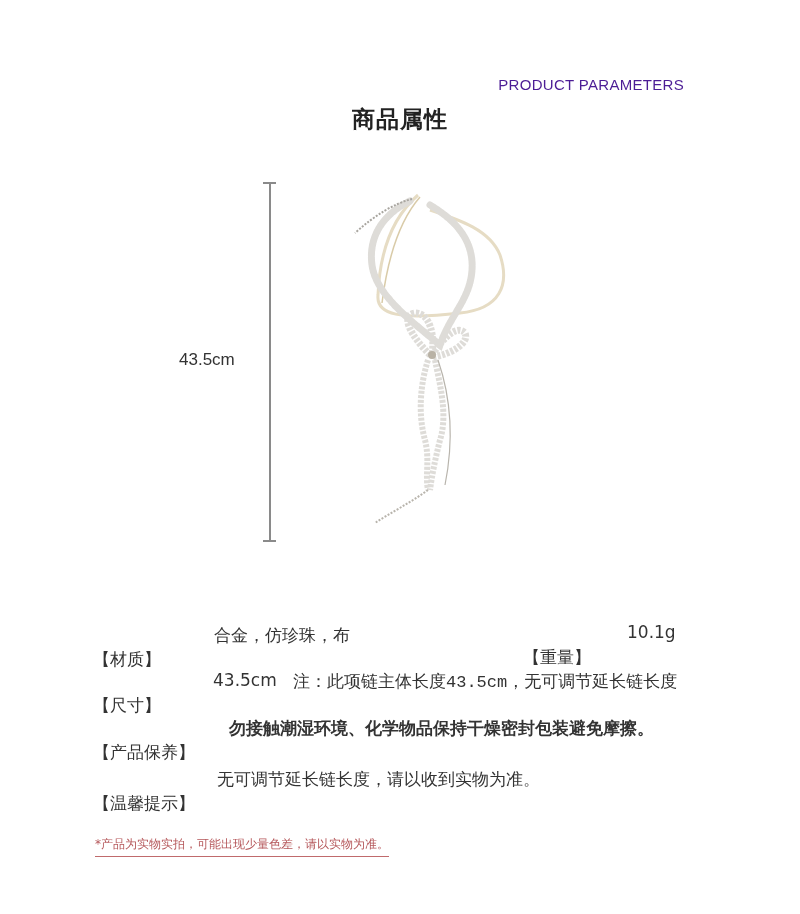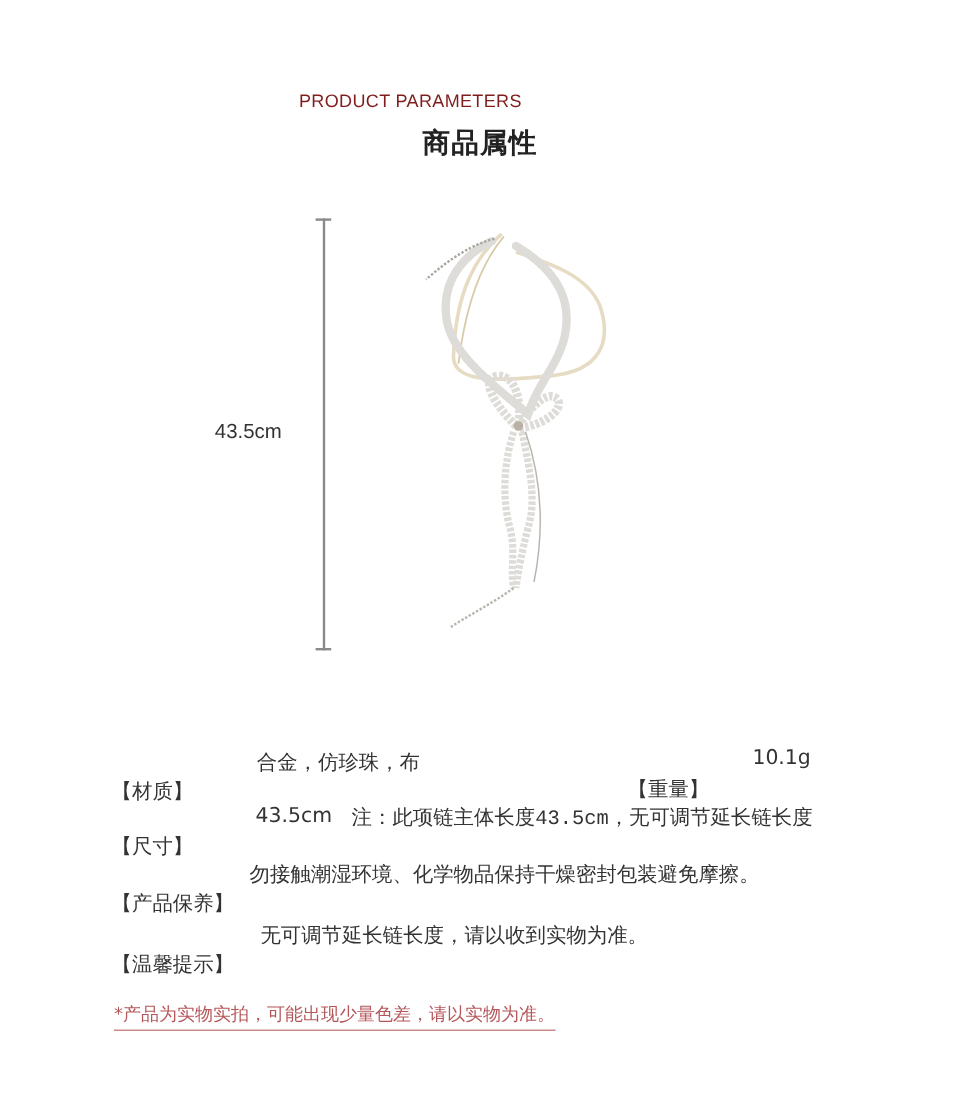--- a/index.html
+++ b/index.html
@@ -1,22 +1,22 @@
 <!DOCTYPE html>
 <html><head>
   <meta charset="utf-8">
   <style>
     * { margin: 0; padding: 0; box-sizing: border-box; }
     html, body { width: 800px; height: 914px; background: #ffffff; overflow: hidden; }
     body { position: relative; font-family: "DejaVu Sans", "Liberation Sans", sans-serif; color: #333333; }
 
     .header-en {
       position: absolute; left: 0; width: 684px; top: 76px;
-      text-align: center; font-family: "Liberation Sans", sans-serif;
-      font-size: 15px; letter-spacing: 0.3px; color: #7f1d1d;
+      text-align: right; font-family: "Liberation Sans", sans-serif;
+      font-size: 15px; letter-spacing: 0.3px; color: #4c1d95;
     }
     .header-cn {
       position: absolute; left: 0; width: 800px; top: 104px;
       text-align: center; font-size: 23px; font-weight: bold; color: #222222;
       letter-spacing: 1px;
     }
 
     .ruler {
       position: absolute; left: 263px; top: 182px; width: 13px; height: 360px;
     }
@@ -31,21 +31,21 @@
     }
 
     .product-image { position: absolute; left: 340px; top: 185px; width: 180px; height: 350px; }
 
     .row { position: absolute; font-size: 17px; color: #333333; white-space: nowrap; }
     .row .lbl { position: absolute; left: 3px; top: 0; margin-top: 24px; }
     .row .val { position: absolute; top: 0; }
 
     .disclaimer {
       position: absolute; left: 95px; top: 836px;
-      font-size: 15px; color: #b5575a; white-space: nowrap;
+      font-size: 12px; color: #b5575a; white-space: nowrap;
       padding-bottom: 3px; border-bottom: 1.5px solid #c06a6c;
     }
   </style>
 </head>
 <body>
 
 <div class="header-en">PRODUCT PARAMETERS</div>
 <div class="header-cn">商品属性</div>
 
 <div class="ruler">
@@ -86,21 +86,21 @@
 </div>
 
 <div class="row" style="left:90px; top:670px;">
   <span class="lbl">【尺寸】</span>
   <span class="val" style="left:123px;">43.5cm</span>
   <span class="val" style="left:203px;font-family:Liberation Mono, monospace;">注：此项链主体长度43.5cm，无可调节延长链长度</span>
 </div>
 
 <div class="row" style="left:90px; top:717px;">
   <span class="lbl">【产品保养】</span>
-  <span class="val" style="left:118px;">勿接触潮湿环境、化学物品保持干燥密封包装避免摩擦。</span>
+  <span class="val" style="left:139px;font-weight:bold;">勿接触潮湿环境、化学物品保持干燥密封包装避免摩擦。</span>
 </div>
 
 <div class="row" style="left:90px; top:768px;">
   <span class="lbl">【温馨提示】</span>
   <span class="val" style="left:127px;">无可调节延长链长度，请以收到实物为准。</span>
 </div>
 
 <div class="disclaimer">*产品为实物实拍，可能出现少量色差，请以实物为准。</div>
 
 </body></html>

